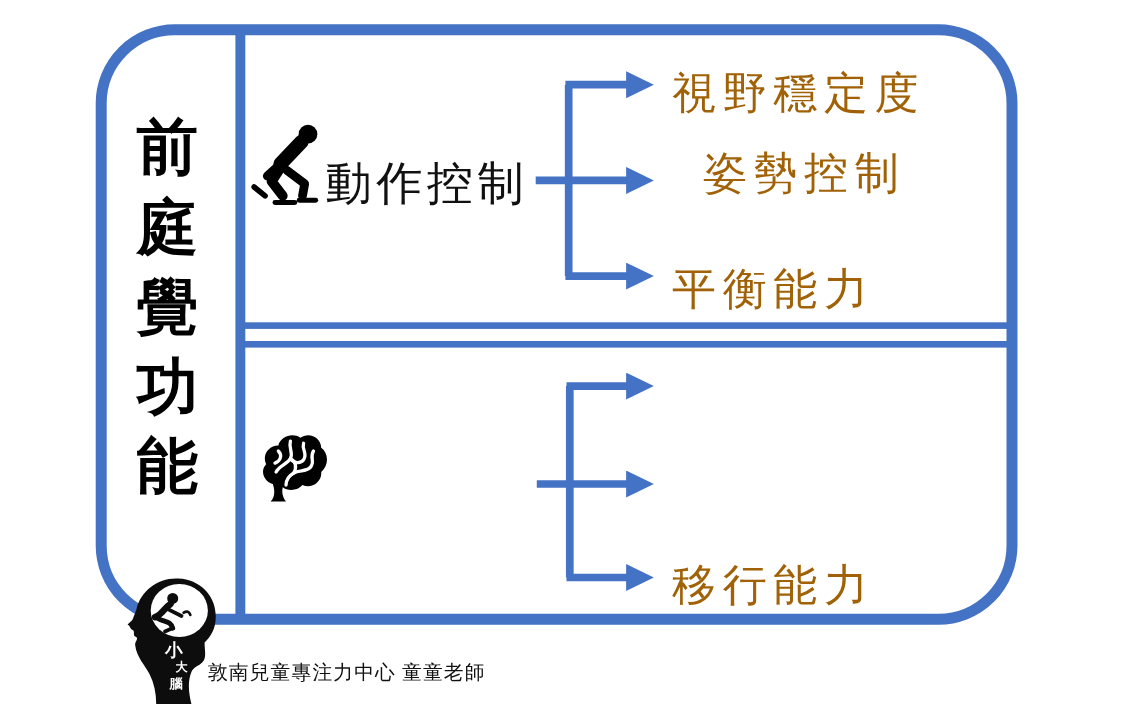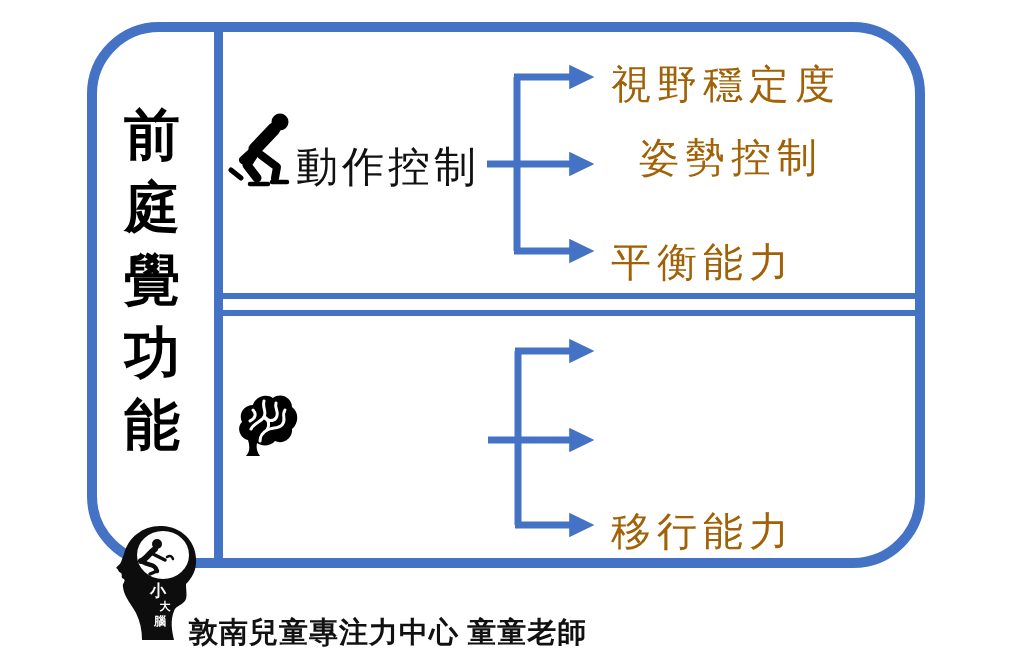--- a/index.html
+++ b/index.html
@@ -21,21 +21,21 @@
     font-family:"DejaVu Sans",sans-serif;font-weight:900;font-size:56px;
     line-height:72.5px;color:#000;
   }
   .node-label{
     position:absolute;font-size:42px;color:#111;letter-spacing:4px;white-space:pre;
   }
   .branch-label{
     position:absolute;left:611px;font-size:40px;color:#a16207;letter-spacing:6px;white-space:pre;
   }
   .credit{
-    position:absolute;left:189px;top:613px;font-size:29px;font-weight:bold;
+    position:absolute;left:189px;top:599px;font-size:18px;font-weight:normal;
     color:#111;letter-spacing:1px;white-space:pre;
   }
   svg{position:absolute;display:block;}
   .connectors{left:0;top:0;}
   .skater{left:228px;top:112px;}
   .brain{left:234px;top:392px;}
   .headlogo{left:110px;top:524px;z-index:5;}
 </style>
 </head>
 <body>

